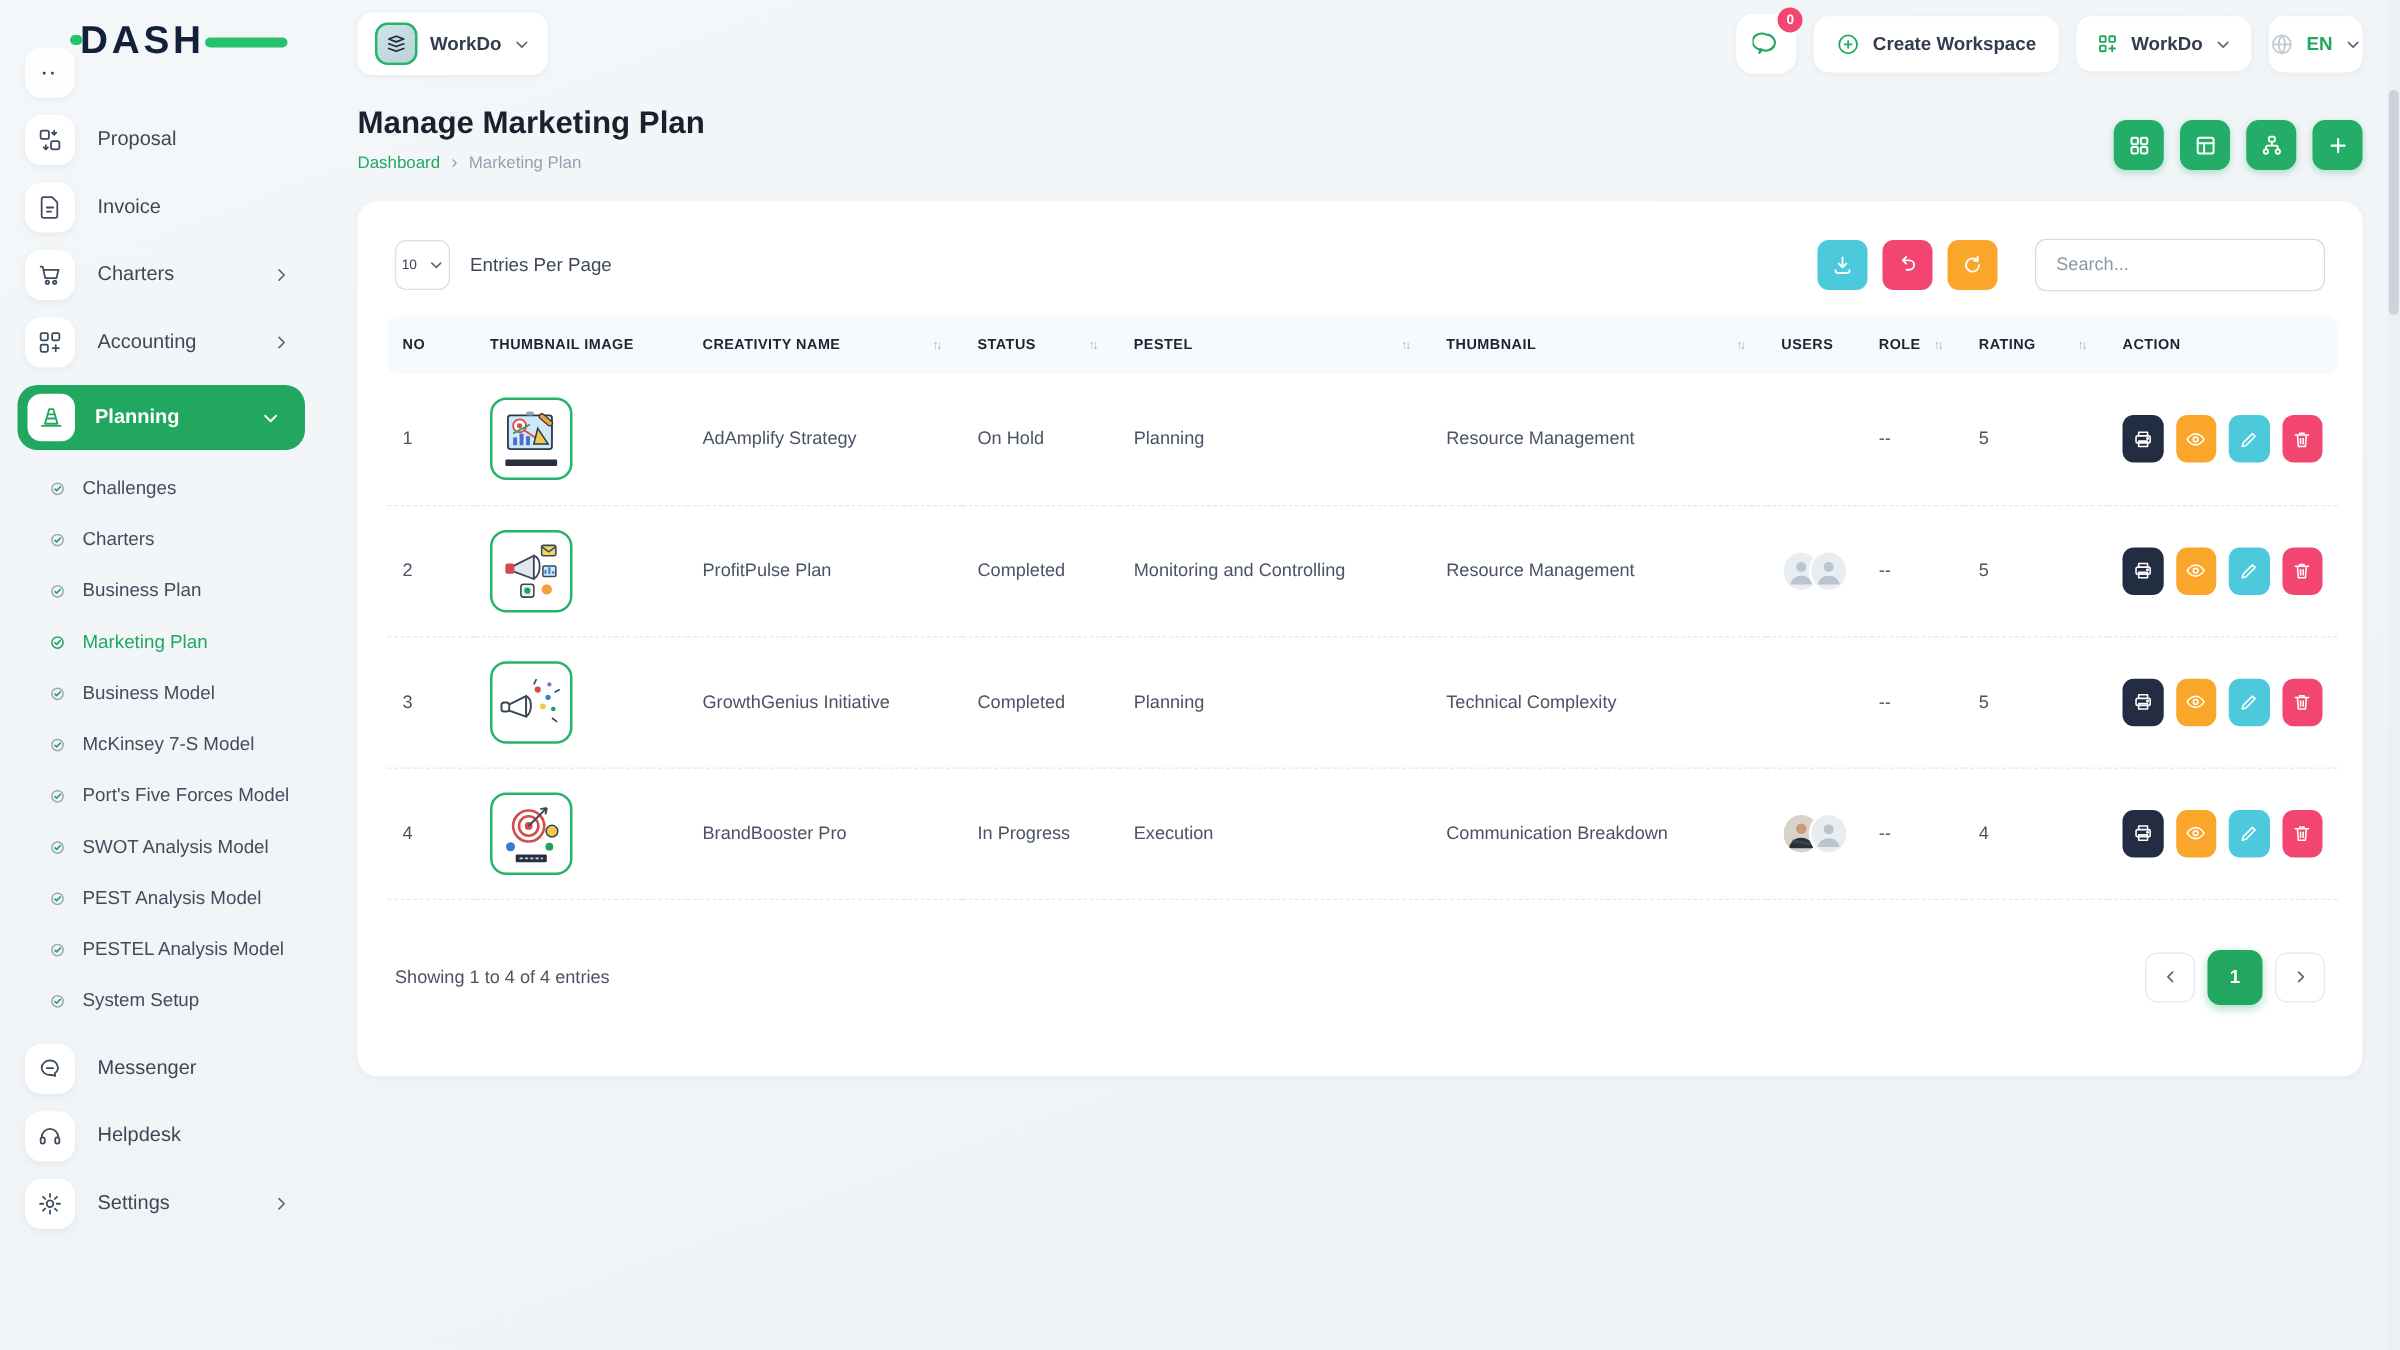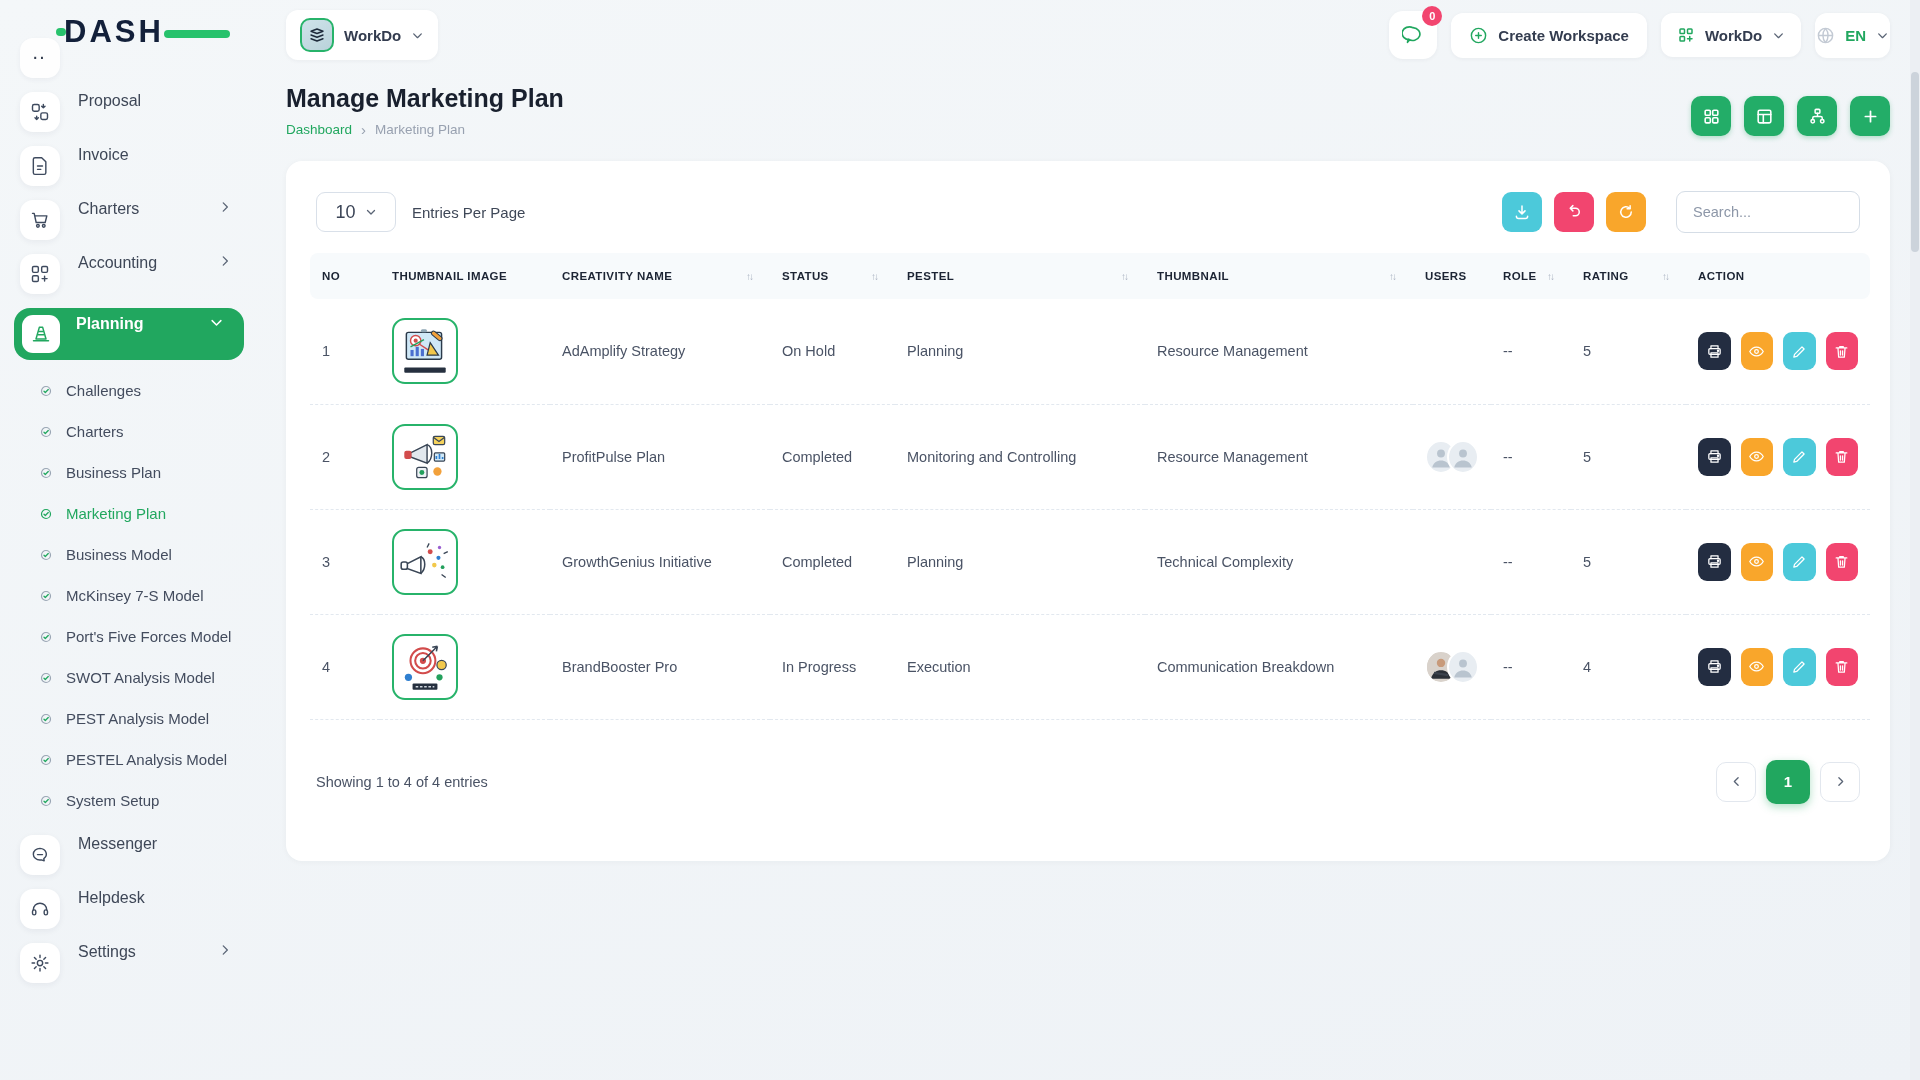--- a/index.html
+++ b/index.html
@@ -9,21 +9,21 @@
   
   .sb-track{position:absolute;right:0;top:0;width:10px;height:1080px;background:#eceff3}
   .sb-thumb{position:absolute;right:1px;top:72px;width:8px;height:180px;border-radius:4px;background:#ccd3db}
 
   
   .sidebar{position:absolute;left:0;top:0;width:258px;height:1080px;padding-top:14px}
   .logo{position:relative;margin-left:64px;font-size:31px;font-weight:800;letter-spacing:3px;color:#13203a;width:130px;user-select:none}
   .logo .logo-dot{position:absolute;left:-8px;top:14px;width:10px;height:8px;border-radius:4px;background:#27c26c}
   .logo .logo-bar{position:absolute;right:-36px;top:16px;width:66px;height:8px;border-radius:4px;background:#27c26c}
   .nav{margin-top:6px}
-  .nav-item{display:flex;gap:18px;margin:14px 0 14px 20px;cursor:pointer}
+  .nav-item{display:flex;align-items:center;gap:18px;margin:14px 0 14px 20px;cursor:pointer}
   .icon-box{width:40px;height:40px;border-radius:13px;background:#fff;box-shadow:0 2px 6px rgba(30,40,60,.06);display:flex;align-items:center;justify-content:center;color:#3e4a5e;flex:0 0 auto}
   .icon-box svg{width:20px;height:20px}
   .nav-label{font-size:16px;color:#3e4757}
   .nav-chev{margin-left:auto;margin-right:26px;color:#5a6475;display:flex}
   .clip-box{margin:-18px 0 2px 20px;opacity:.95}
   .clip-box .icon-box{color:#2b3547;font-weight:700;letter-spacing:2px;font-size:14px}
   .nav-item.active-pill{background:#21a75f;border-radius:16px;margin:10px 14px;padding:7px 0 7px 8px;gap:16px}
   .nav-item.active-pill .icon-box{width:38px;height:38px;border-radius:11px;box-shadow:none}
   .nav-item.active-pill .nav-label{color:#fff;font-weight:700}
   .nav-item.active-pill .nav-chev{color:#fff;margin-right:20px}
@@ -53,27 +53,27 @@
   .bc-home{color:#21a75f;cursor:pointer}
   .bc-sep{color:#98a1b0;font-size:15px;line-height:1}
   .bc-cur{color:#98a1b0}
   .view-btns{margin-left:auto;display:flex;gap:13px;margin-top:12px}
   .vbtn{width:40px;height:40px;border-radius:10px;background:#23ad68;color:#fff;display:flex;align-items:center;justify-content:center;cursor:pointer;box-shadow:0 2px 5px rgba(33,167,95,.3)}
   .vbtn svg{width:19px;height:19px}
 
   
   .card{margin-top:24px;background:#fff;border-radius:16px;box-shadow:0 1px 6px rgba(30,40,60,.04);padding:30px 24px 34px 24px;min-height:700px}
   .controls{display:flex;align-items:center;padding:0 6px}
-  .entries-select{width:80px;height:40px;border:1px solid #d9e0e9;border-radius:9px;display:flex;align-items:center;justify-content:center;gap:9px;font-size:18px;color:#3c4557;cursor:pointer;background:#fff}
+  .entries-select{width:44px;height:40px;border:1px solid #d9e0e9;border-radius:9px;display:flex;align-items:center;justify-content:center;gap:9px;font-size:11px;color:#3c4557;cursor:pointer;background:#fff}
   .entries-label{margin-left:16px;font-size:15px;color:#3e4757}
   .ctrl-right{margin-left:auto;display:flex;align-items:center;gap:12px}
   .sq-btn{width:40px;height:40px;border-radius:9px;display:flex;align-items:center;justify-content:center;color:#fff;cursor:pointer}
   .sq-btn svg{width:18px;height:18px}
   .btn-teal{background:#4cc9da}.btn-pink{background:#f2456f}.btn-orange{background:#f9a62b}
-  .search-input{width:184px;height:42px;margin-left:18px;border:1px solid #d5dde6;border-radius:9px;padding:0 16px;font-size:14.5px;color:#3c4557;outline:none;background:#fff;font-family:inherit}
+  .search-input{width:232px;height:42px;margin-left:18px;border:1px solid #d5dde6;border-radius:9px;padding:0 16px;font-size:14.5px;color:#3c4557;outline:none;background:#fff;font-family:inherit}
   .search-input::placeholder{color:#8d97a8}
 
   
   table{width:100%;border-collapse:collapse;table-layout:fixed;margin-top:20px}
   thead th{background:#f7fafc;height:46px;font-size:11.5px;font-weight:700;color:#1c2434;text-align:left;padding:0 12px;letter-spacing:.4px;white-space:nowrap}
   thead th:first-child{border-radius:8px 0 0 8px}
   thead th:last-child{border-radius:0 8px 8px 0}
   .th-flex{display:flex;align-items:center;justify-content:space-between;padding-right:6px}
   .sort{font-size:10px;color:#aab3c2;letter-spacing:-2px;font-weight:400}
   tbody td{height:105px;padding:0 12px;font-size:14.5px;color:#4a5365;border-bottom:1px dashed #e2e8ef;vertical-align:middle}

